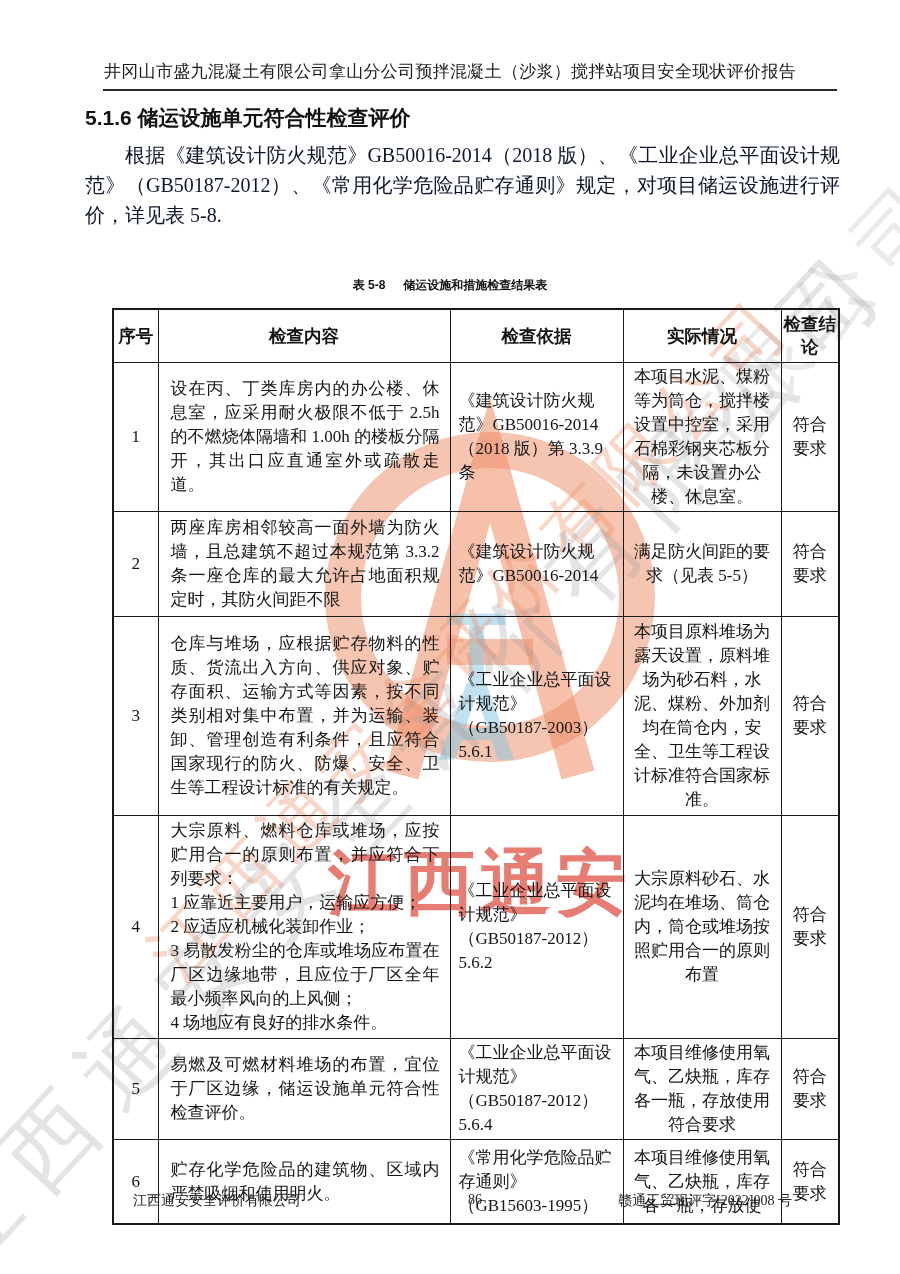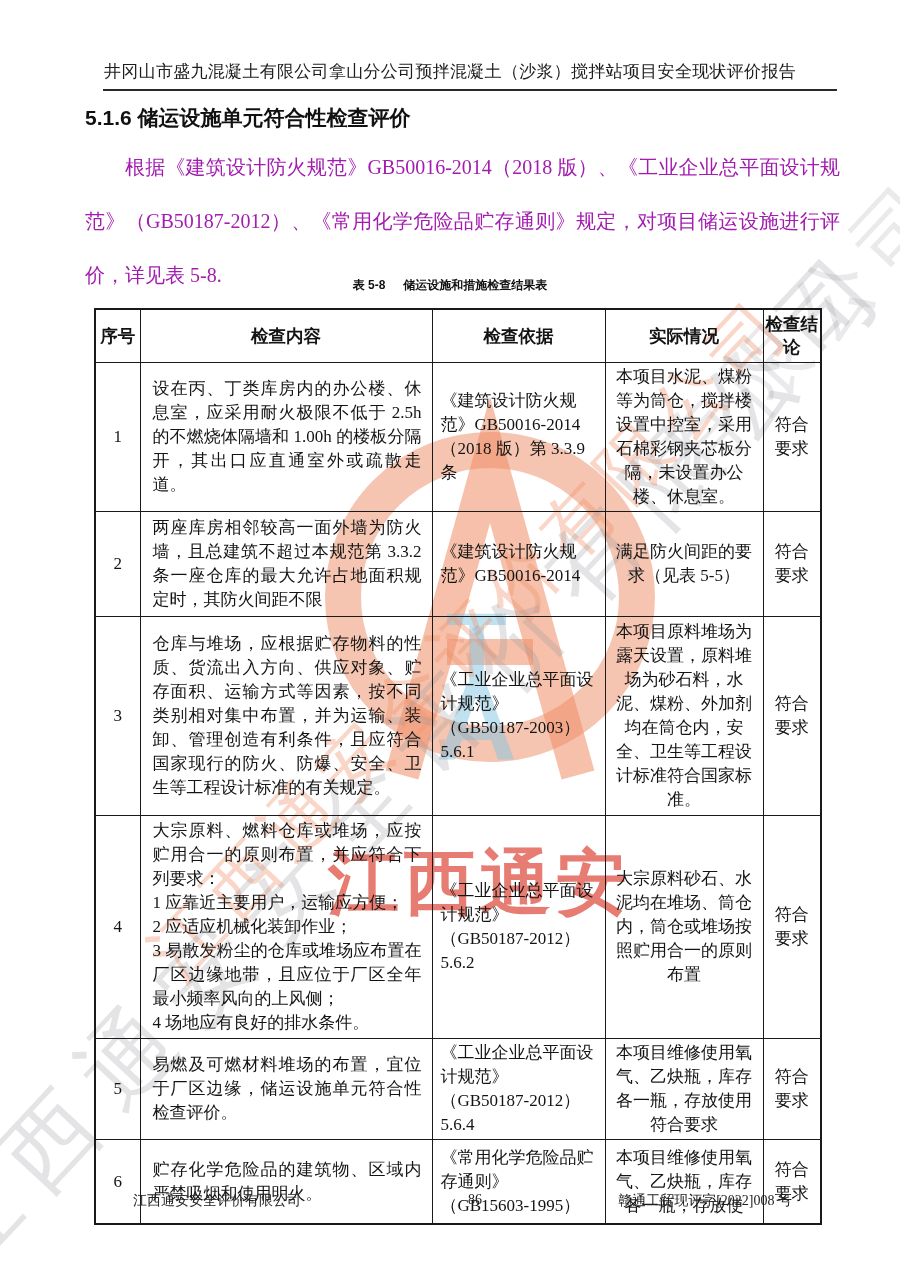--- a/index.html
+++ b/index.html
@@ -31,26 +31,26 @@
 
   
   .doc{position:absolute;inset:0;z-index:1;}
   .header-title{position:absolute;top:60px;left:0;width:100%;text-align:center;
                 font-size:17px;letter-spacing:0.3px;color:#1c1c1c;}
   .header-rule{position:absolute;top:89px;left:103px;width:734px;height:2px;background:#2a2a2a;}
   .section-heading{position:absolute;top:104px;left:85px;margin:0;
                    font-family:"Liberation Sans",sans-serif;font-weight:bold;
                    font-size:21px;color:#111;}
   .body-par{position:absolute;top:140px;left:85px;width:755px;margin:0;
-            font-size:20px;line-height:54px;text-align:justify;text-indent:2em;color:#a21caf;}
+            font-size:20px;line-height:30px;text-align:justify;text-indent:2em;color:#0f172a;}
   .table-caption{position:absolute;top:277px;left:0;width:100%;text-align:center;
                  font-family:"Liberation Sans",sans-serif;font-weight:bold;font-size:12px;}
   .table-caption .lbl{margin-right:18px;}
 
-  table.check{position:absolute;top:308px;left:94px;width:726px;
+  table.check{position:absolute;top:308px;left:112px;width:726px;
               border-collapse:collapse;table-layout:fixed;
               border:2.5px solid #1a1a1a;}
   .check th,.check td{border:1.5px solid #1a1a1a;vertical-align:middle;
               font-size:17px;line-height:24px;color:#141414;overflow:hidden;}
   .check th{font-family:"Liberation Sans",sans-serif;font-weight:bold;
             font-size:17.5px;line-height:23px;padding:2px 2px;height:48px;}
   .c-no{text-align:center;}
   .c-content{text-align:justify;padding:3px 10px 3px 12px;white-space:pre-line;}
   .c-basis{text-align:left;padding:2px 8px;}
   .c-actual{text-align:center;padding:2px 8px;line-height:24px;margin-top:28px;}

